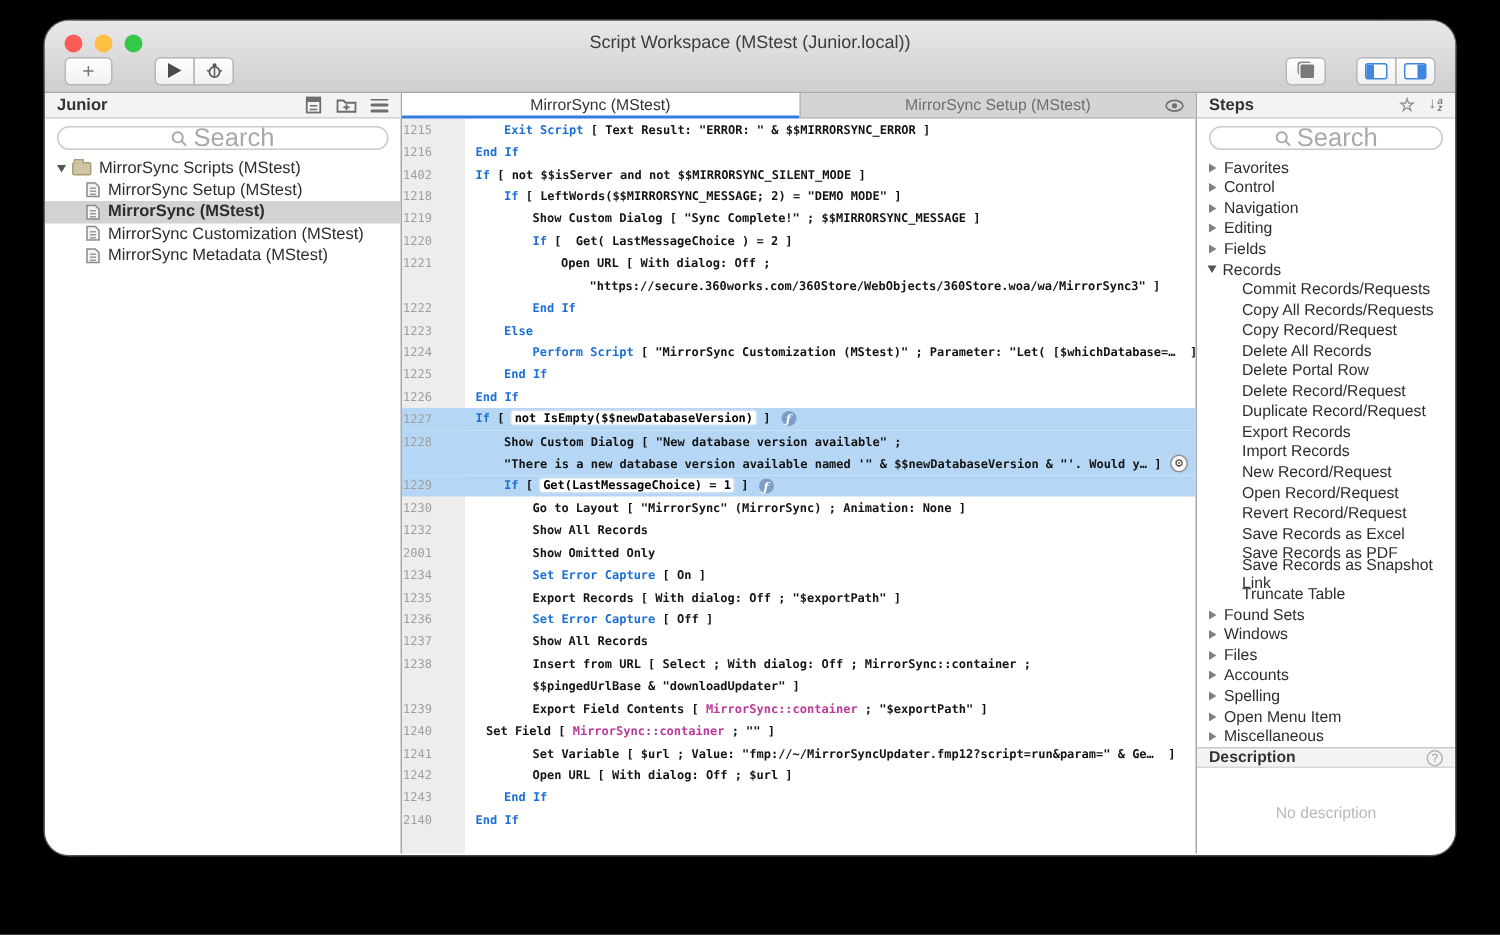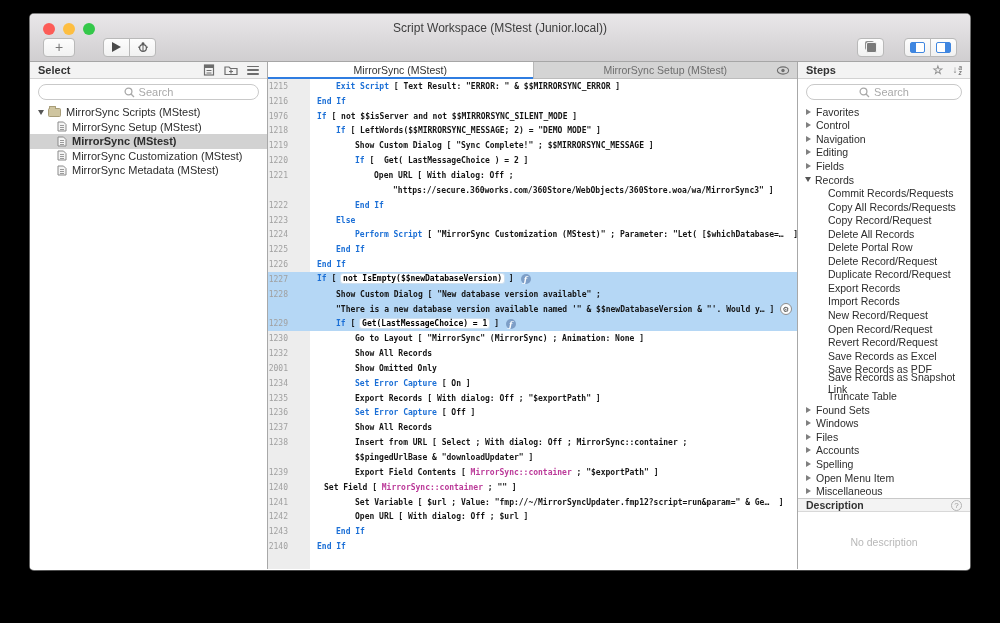--- a/index.html
+++ b/index.html
@@ -1,17 +1,17 @@
 <!DOCTYPE html>
 <html><head>
 <meta charset="utf-8">
 <style>
   * { margin:0; padding:0; box-sizing:border-box; }
   html,body { width:1000px; height:623px; background:#000; font-family:"Liberation Sans",sans-serif; overflow:hidden; }
-  .window { position:absolute; left:30px; top:14px; width:940px; height:556px; border-radius:4px; overflow:hidden;
+  .window { position:absolute; left:30px; top:14px; width:940px; height:556px; border-radius:16px; overflow:hidden;
             background:#fff; box-shadow:0 16px 45px rgba(0,0,0,0.65), 0 0 0 1px #888; }
   
   .chrome { height:48px; background:linear-gradient(#e9e7e9,#d0ced0); border-bottom:1px solid #a6a6a6; position:relative; }
   .lights { position:absolute; left:13px; top:9px; display:flex; gap:8px; }
   .light { width:12px; height:12px; border-radius:50%; }
   .light.r { background:#fc5c57; } .light.y { background:#fdbe41; } .light.g { background:#34c84a; }
   .title { text-align:center; padding-top:7px; font-size:12px; color:#3d3d3d; }
   .toolbar { position:absolute; left:0; right:0; bottom:4px; height:20px; padding:0 13px; display:flex; justify-content:space-between; align-items:center; }
   .tb-group { display:flex; gap:6px; align-items:center; }
   .tb-btn { height:19px; border:1px solid #b9b9b9; border-radius:4px; background:linear-gradient(#fdfdfd,#f1f1f1);
@@ -29,21 +29,21 @@
   .pane-icon.pr::before { content:''; position:absolute; right:0; top:0; bottom:0; width:5px; background:#3f86e0; }
   .copy-icon { position:relative; width:14px; height:14px; }
   .copy-icon::before { content:''; position:absolute; left:1px; top:1px; width:9px; height:9px; background:#8f8f8f; border-radius:2px; }
   .copy-icon::after { content:''; position:absolute; right:1px; bottom:1px; width:9px; height:9px; background:#7a7a7a; border:1px solid #f2f2f2; border-radius:2px; }
   
   .main { display:flex; height:507px; }
   .panel-header { height:17px; background:#f3f3f3; border-bottom:1px solid #d2d2d2; display:flex; align-items:center; padding:0 8px; font-size:11px; font-weight:bold; color:#333; flex:none; }
   .ph-spacer { flex:1; }
   .ph-icons { display:flex; gap:9px; align-items:center; color:#6d6d6d; }
   .search-row { padding:5px 8px; flex:none; }
-  .search-field { height:16px; border:1px solid #c9c9c9; border-radius:9px; background:#fff; display:flex; align-items:center; justify-content:center; gap:4px; color:#a9a9a9; font-size:11px; }
+  .search-field { height:16px; border:1px solid #c9c9c9; border-radius:9px; background:#fff; display:flex; align-items:center; justify-content:center; gap:4px; color:#a9a9a9; font-size:17px; }
   
   .scripts-panel { width:238px; border-right:1px solid #a8a8a8; display:flex; flex-direction:column; background:#fff; }
   .s-row { height:14.5px; display:flex; align-items:center; font-size:11px; color:#2d2d2d; padding-left:8px; }
   .s-row.item { padding-left:26px; }
   .s-row.selected { background:#d2d2d2; font-weight:bold; }
   .tri-d { width:0; height:0; border-top:5px solid #555; border-left:3.5px solid transparent; border-right:3.5px solid transparent; margin-right:4px; flex:none; }
   .folder-ic { width:13px; height:9px; background:#cfc5a0; border:1px solid #a89d78; border-radius:1.5px; position:relative; margin-right:5px; flex:none; }
   .folder-ic::before { content:''; position:absolute; left:0; top:-3px; width:5px; height:2px; background:#cfc5a0; border:1px solid #a89d78; border-bottom:none; border-radius:1px 1px 0 0; }
   .script-ic { margin-right:5px; flex:none; display:inline-flex; }
   
@@ -126,21 +126,21 @@
               <span class="pane-icon pr"></span>
             </div>
         </div>
       </div>
     </div>
   </div>
 
   <div class="main">
     <aside class="scripts-panel">
       <div class="panel-header">
-        <span>Select</span>
+        <span>Junior</span>
         <span class="ph-spacer"></span>
         <span class="ph-icons">
           <svg width="12" height="12">
               <rect x="1.5" y="1" width="9" height="10" fill="none" stroke="#6d6d6d" stroke-width="1.2"></rect>
               <rect x="1.5" y="1" width="9" height="3" fill="#6d6d6d"></rect>
               <line x1="3.5" y1="6.5" x2="8.5" y2="6.5" stroke="#6d6d6d"></line>
               <line x1="3.5" y1="9" x2="8.5" y2="9" stroke="#6d6d6d"></line>
             </svg>
           <svg width="14" height="12">
               <path d="M1 3 h4 l1.5 1.5 H13 V10.5 H1 Z" fill="none" stroke="#6d6d6d" stroke-width="1.2"></path>
@@ -233,21 +233,21 @@
         <div id="code-lines">
             <div class="code-row">
               <span class="lnum">1215</span>
               <span class="ltext" style="padding-left: 40px;"><span class="b">Exit Script</span><span class="k"> [ Text Result: "ERROR: " &amp; $$MIRRORSYNC_ERROR ]</span></span>
             </div>
             <div class="code-row">
               <span class="lnum">1216</span>
               <span class="ltext" style="padding-left: 21px;"><span class="b">End If</span></span>
             </div>
             <div class="code-row">
-              <span class="lnum">1976</span>
+              <span class="lnum">1402</span>
               <span class="ltext" style="padding-left: 21px;"><span class="b">If</span><span class="k"> [ not $$isServer and not $$MIRRORSYNC_SILENT_MODE ]</span></span>
             </div>
             <div class="code-row">
               <span class="lnum">1218</span>
               <span class="ltext" style="padding-left: 40px;"><span class="b">If</span><span class="k"> [ LeftWords($$MIRRORSYNC_MESSAGE; 2) = "DEMO MODE" ]</span></span>
             </div>
             <div class="code-row">
               <span class="lnum">1219</span>
               <span class="ltext" style="padding-left: 59px;"><span class="k">Show Custom Dialog [ "Sync Complete!" ; $$MIRRORSYNC_MESSAGE ]</span></span>
             </div>

